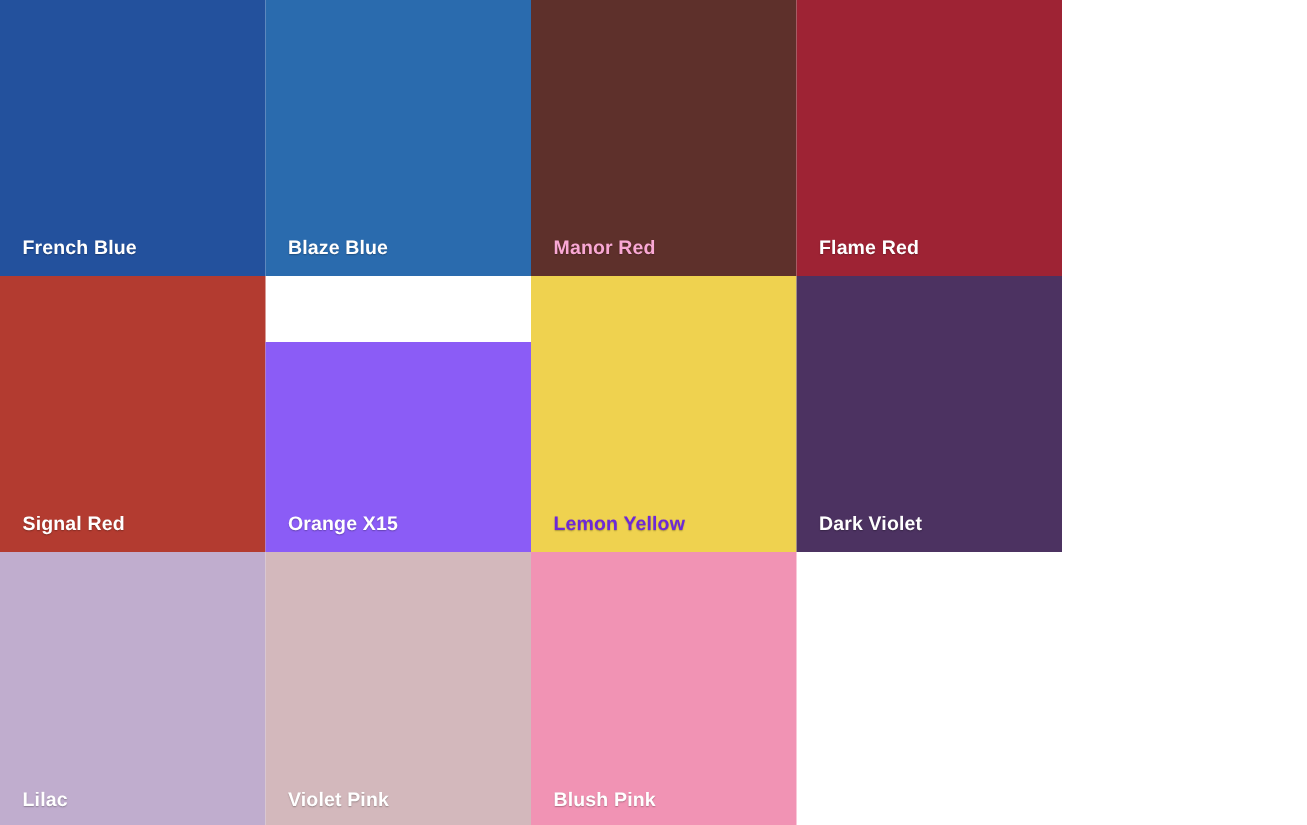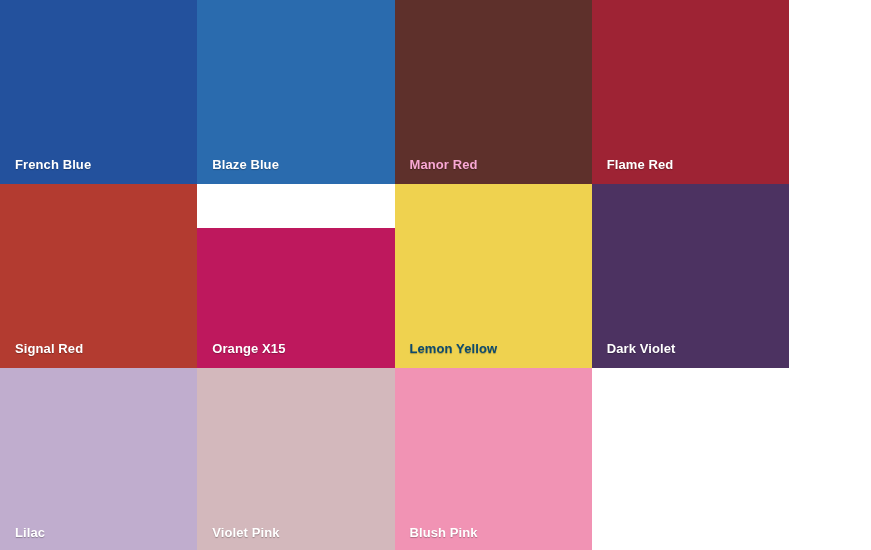--- a/index.html
+++ b/index.html
@@ -12,21 +12,21 @@
     width: 871px;
     height: 550px;
     overflow: hidden;
     font-family: "Liberation Sans", sans-serif;
   }
 
   #palette-grid {
     display: grid;
     grid-template-columns: repeat(4, 1fr);
     grid-template-rows: 184px 184px 182px;
-    width: 789px;
+    width: 708px;
     height: 550px;
     gap: 0;
   }
 
   .swatch {
     position: relative;
     display: block;
     overflow: hidden;
   }
 
@@ -69,26 +69,26 @@
   </div>
 
   <div class="swatch" style="background-color: rgb(158, 35, 52);">
     <span class="swatch-label" style="color: rgb(255, 255, 255); text-align: right;">Flame Red</span>
   </div>
 
   <div class="swatch" style="background-color: rgb(179, 59, 48);">
     <span class="swatch-label" style="color: rgb(255, 255, 255);">Signal Red</span>
   </div>
 
-  <div class="swatch" style="background-color: #be185d; margin-top: 44px;">
+  <div class="swatch" style="background-color: #8b5cf6; margin-top: 44px;">
     <span class="swatch-label" style="color: rgb(255, 255, 255);">Orange X15</span>
   </div>
 
   <div class="swatch" style="background-color: rgb(239, 210, 79);">
-    <span class="swatch-label" style="color: #0c4a6e;">Lemon Yellow</span>
+    <span class="swatch-label" style="color: #6d28d9;">Lemon Yellow</span>
   </div>
 
   <div class="swatch" style="background-color: rgb(76, 50, 97);">
     <span class="swatch-label" style="color: rgb(255, 255, 255);">Dark Violet</span>
   </div>
 
   <div class="swatch" style="background-color: rgb(192, 173, 206);">
     <span class="swatch-label" style="color: rgb(255, 255, 255);">Lilac</span>
   </div>
 

